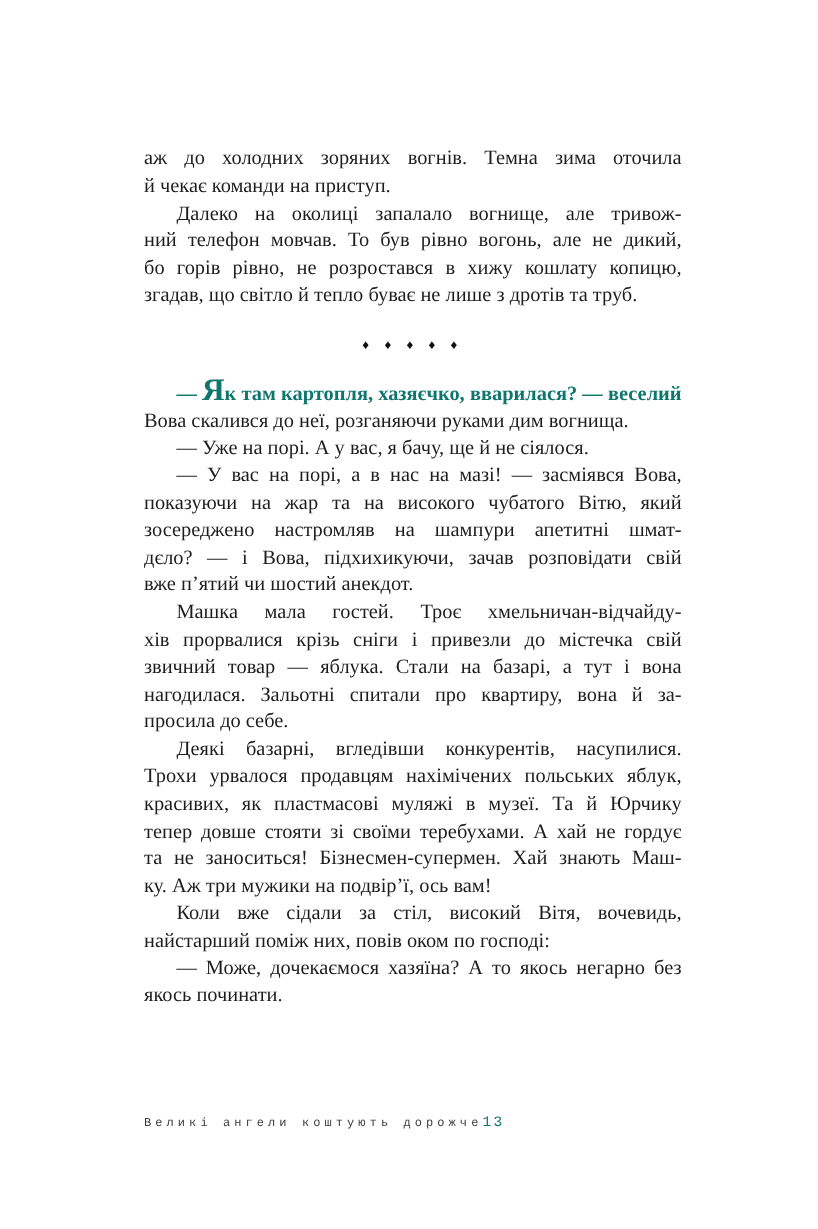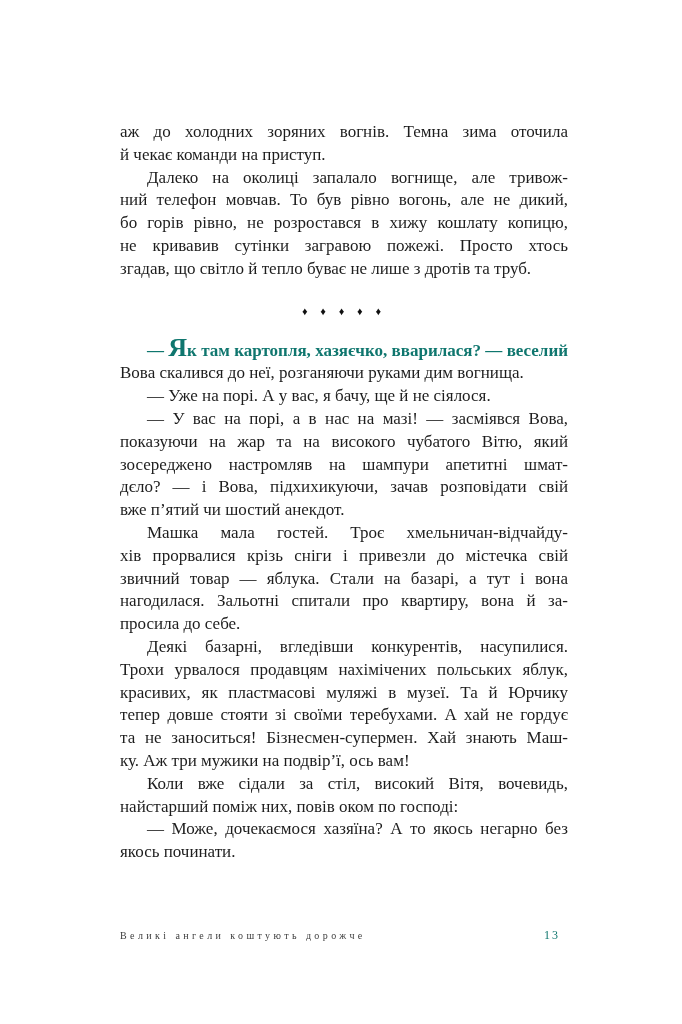--- a/index.html
+++ b/index.html
@@ -55,23 +55,22 @@
     font-size: 11px;
     letter-spacing: 5px;
     color: #101010;
   }
   .footer {
     position: absolute;
     left: 120px;
     top: 928px;
     width: 440px;
     display: flex;
-    justify-content: space-between;
     align-items: baseline;
-    font-family: Liberation Serif, serif;
+    font-family: Liberation Mono, monospace;
     color: #3c3c3c;
   }
   .footer-title {
     font-size: 10px;
     letter-spacing: 3.4px;
   }
   .page-number {
     font-size: 12px;
     letter-spacing: 2px;
     color: #0f766e;
@@ -83,21 +82,20 @@
 <div class="page">
   <div class="text-block">
       <div class="paragraph">
         <div class="line">аж до холодних зоряних вогнів. Темна зима оточила</div>
         <div class="line last">й чекає команди на приступ.</div>
       </div>
       <div class="paragraph">
         <div class="line indent">Далеко на околиці запалало вогнище, але тривож-</div>
         <div class="line">ний телефон мовчав. То був рівно вогонь, але не дикий,</div>
         <div class="line">бо горів рівно, не розростався в хижу кошлату копицю,</div>
-        <div class="line">не кривавив сутінки загравою пожежі. Просто хтось</div>
         <div class="line last">згадав, що світло й тепло буває не лише з дротів та труб.</div>
       </div>
       <div class="separator">♦ ♦ ♦ ♦ ♦</div>
       <div class="paragraph">
         <div class="line lead-line indent"><span>— </span><span class="lead-initial">Я</span><span>к там картопля, хазяєчко, вварилася? — веселий</span></div>
         <div class="line last">Вова скалився до неї, розганяючи руками дим вогнища.</div>
       </div>
       <div class="paragraph">
         <div class="line indent last">— Уже на порі. А у вас, я бачу, ще й не сіялося.</div>
       </div>

